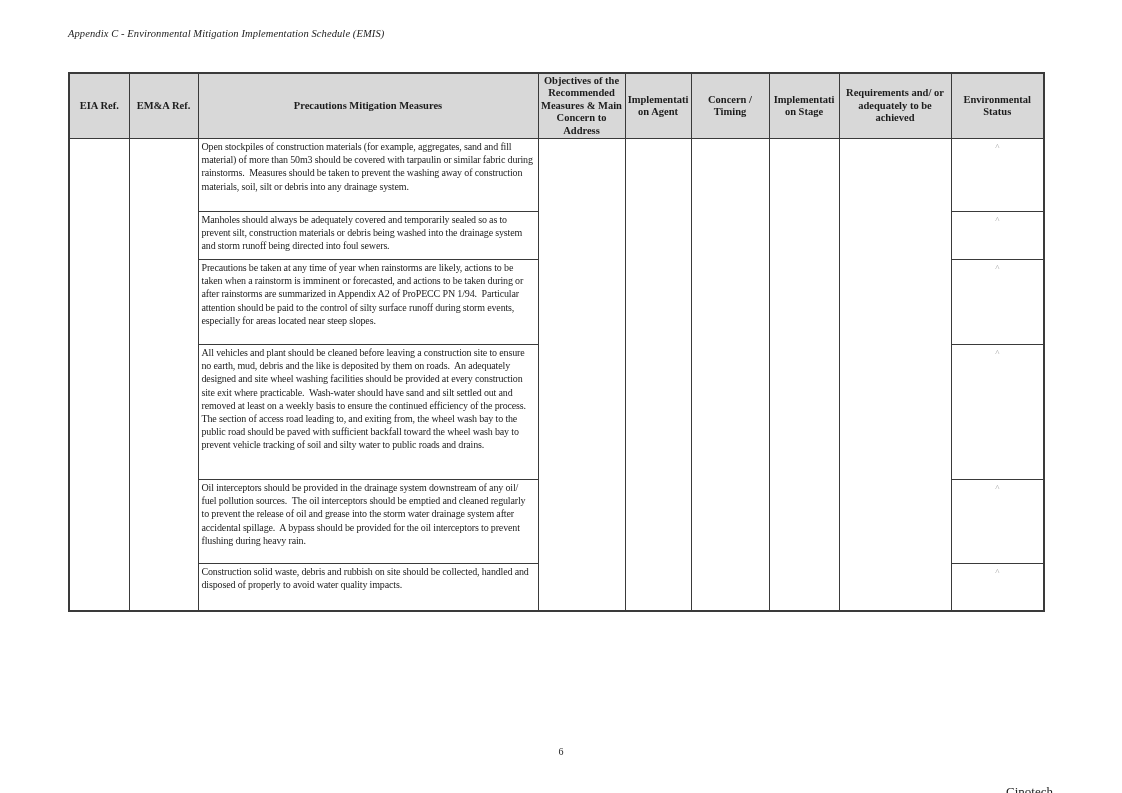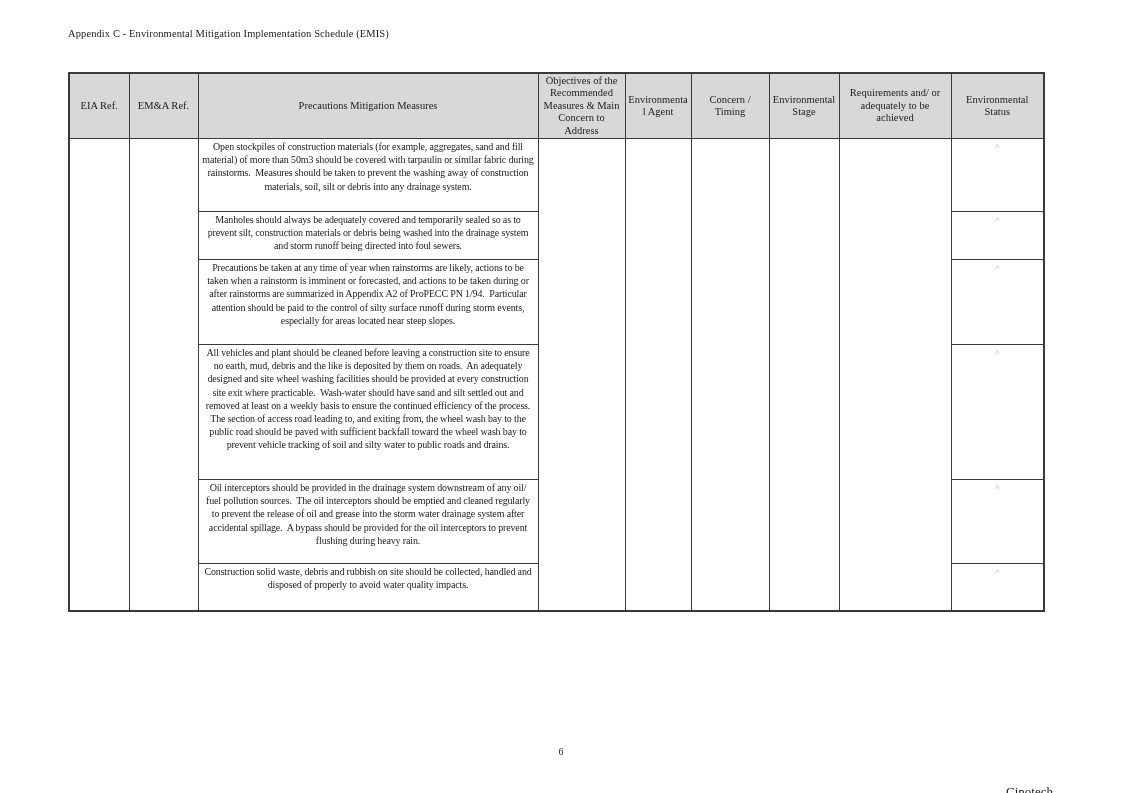--- a/index.html
+++ b/index.html
@@ -16,60 +16,61 @@
     color: #1c1c1c;
     overflow: hidden;
   }
   .doc-title {
     position: absolute;
     left: 68px;
     top: 28px;
     font-size: 10.5px;
     letter-spacing: 0.1px;
     white-space: nowrap;
+    font-style: italic;
   }
   .emis-table {
     position: absolute;
     left: 68px;
     top: 72px;
     width: 975px;
     border-collapse: collapse;
     table-layout: fixed;
     border: 2px solid #3a3a3a;
   }
   .emis-table th,
   .emis-table td {
     border: 1px solid #3a3a3a;
     padding: 0;
     overflow: hidden;
   }
   .emis-table th {
     background: #d8d8d8;
-    font-weight: normal;
+    font-weight: bold;
     font-size: 10.5px;
     line-height: 12.4px;
     text-align: center;
     vertical-align: middle;
     padding: 1px 2px;
   }
   th.breakword {
     word-break: break-all;
   }
   tr.hdr    { height: 63px; }
   tr.r0 { height: 73px; }
   tr.r1 { height: 48px; }
   tr.r2 { height: 85px; }
   tr.r3 { height: 135px; }
   tr.r4 { height: 84px; }
   tr.r5 { height: 47px; }
   td.measure {
     font-size: 10px;
     letter-spacing: -0.15px;
     line-height: 13.2px;
-    text-align: center;
+    text-align: left;
     vertical-align: top;
     padding: 1px 3px 0 3px;
     white-space: pre-wrap;
   }
   td.status {
     text-align: center;
     vertical-align: top;
     color: #9a9a9a;
     font-size: 9px;
     line-height: 9px;
@@ -111,23 +112,23 @@
       <col style="width:70px">
       <col style="width:112px">
       <col style="width:93px">
     </colgroup>
     <thead>
       <tr class="hdr">
         <th>EIA Ref.</th>
         <th>EM&amp;A Ref.</th>
         <th>Precautions Mitigation Measures</th>
         <th>Objectives of the Recommended Measures &amp; Main Concern to Address</th>
-        <th class="breakword">Environmental Agent</th>
+        <th class="breakword">Implementation Agent</th>
         <th>Concern / Timing</th>
-        <th class="breakword">Environmental Stage</th>
+        <th class="breakword">Implementation Stage</th>
         <th>Requirements and/ or adequately to be achieved</th>
         <th>Environmental Status</th>
       </tr>
     </thead>
     <tbody>
       <tr class="r0">
         <td class="spancell" rowspan="6"></td>
         <td class="spancell" rowspan="6"></td>
         <td class="measure">Open stockpiles of construction materials (for example, aggregates, sand and fill material) of more than 50m3 should be covered with tarpaulin or similar fabric during rainstorms.  Measures should be taken to prevent the washing away of construction materials, soil, silt or debris into any drainage system.</td>
         <td class="spancell" rowspan="6"></td>

